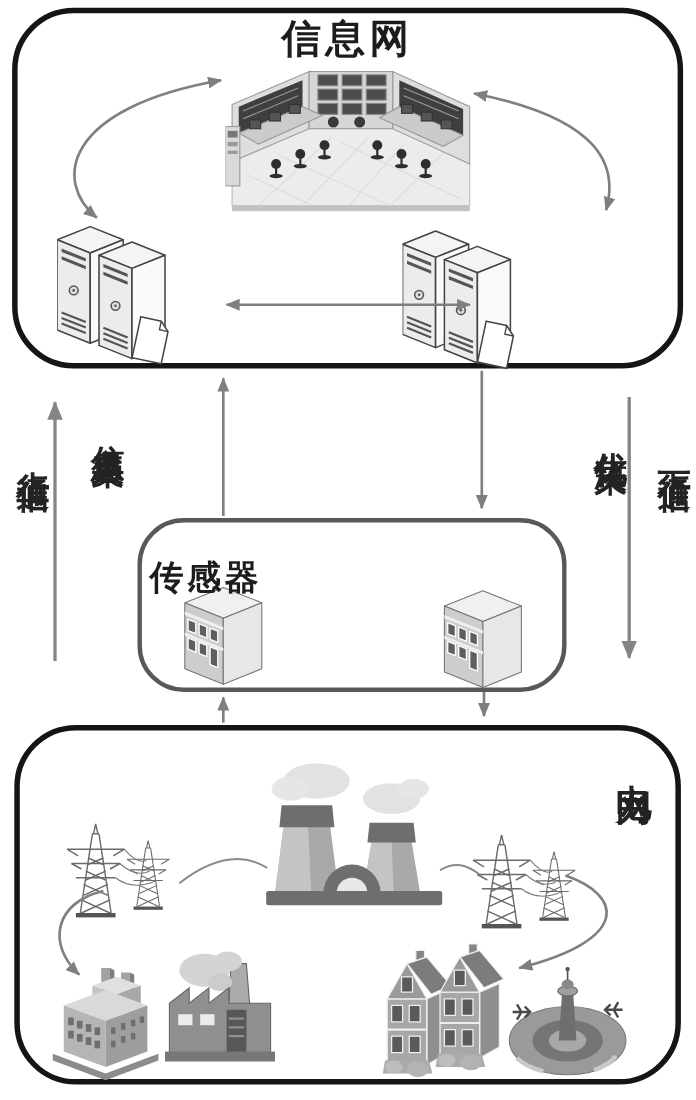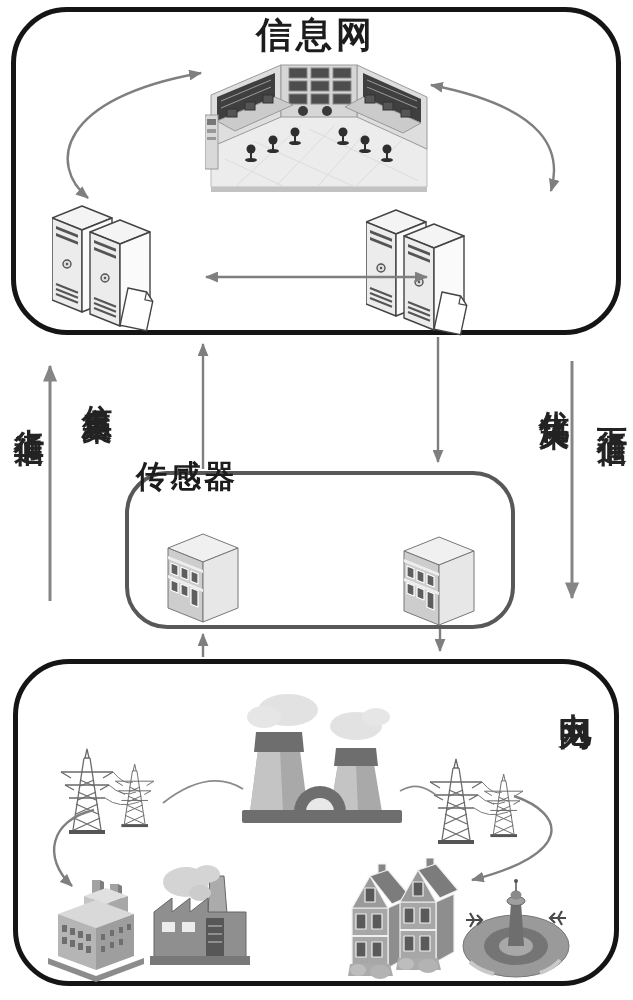--- a/index.html
+++ b/index.html
@@ -95,21 +95,21 @@
         <ellipse cx="32" cy="108" rx="10" ry="7" fill="#b3b3b3" stroke="none"></ellipse>
       </g>
     </defs>
   </svg>
 
   <div class="box" style="left:11px;top:7px;width:610px;height:328px;"></div>
   <div class="box-inner" style="left:125px;top:471px;width:390px;height:158px;"></div>
   <div class="box" style="left:13px;top:659px;width:606px;height:327px;"></div>
 
   <div class="lbl title-top" style="left:216px;top:11px;width:200px;">信息网</div>
-  <div class="lbl title-mid" style="left:136px;top:456px;">传感器</div>
+  <div class="lbl title-mid" style="left:136px;top:504px;">传感器</div>
   <div class="vtext" style="left:8px;top:404px;">上行通信</div>
   <div class="vtext" style="left:76px;top:381px;">信息采集</div>
   <div class="vtext" style="left:533px;top:387px;">优化决策</div>
   <div class="vtext" style="left:591px;top:404px;">下行通信</div>
   <div class="vtext" style="left:552px;top:687px;font-size:33px;">电力网</div>
 
   <svg class="icon" style="left:205px;top:55px;" width="228" height="140" viewBox="0 0 228 140">
     <polygon points="6,92 76,60 152,60 222,94 222,132 6,132" fill="#ececec" stroke="#bbb"></polygon>
     <path d="M30 132 L96 70 M70 132 L130 70 M112 132 L162 76 M150 132 L198 84 M20 104 L80 132 M48 86 L150 132 M104 74 L214 126" stroke="#dcdcdc" stroke-width="1" fill="none"></path>
     <polygon points="6,40 76,10 76,62 6,92" fill="#dedede" stroke="#9a9a9a"></polygon>

